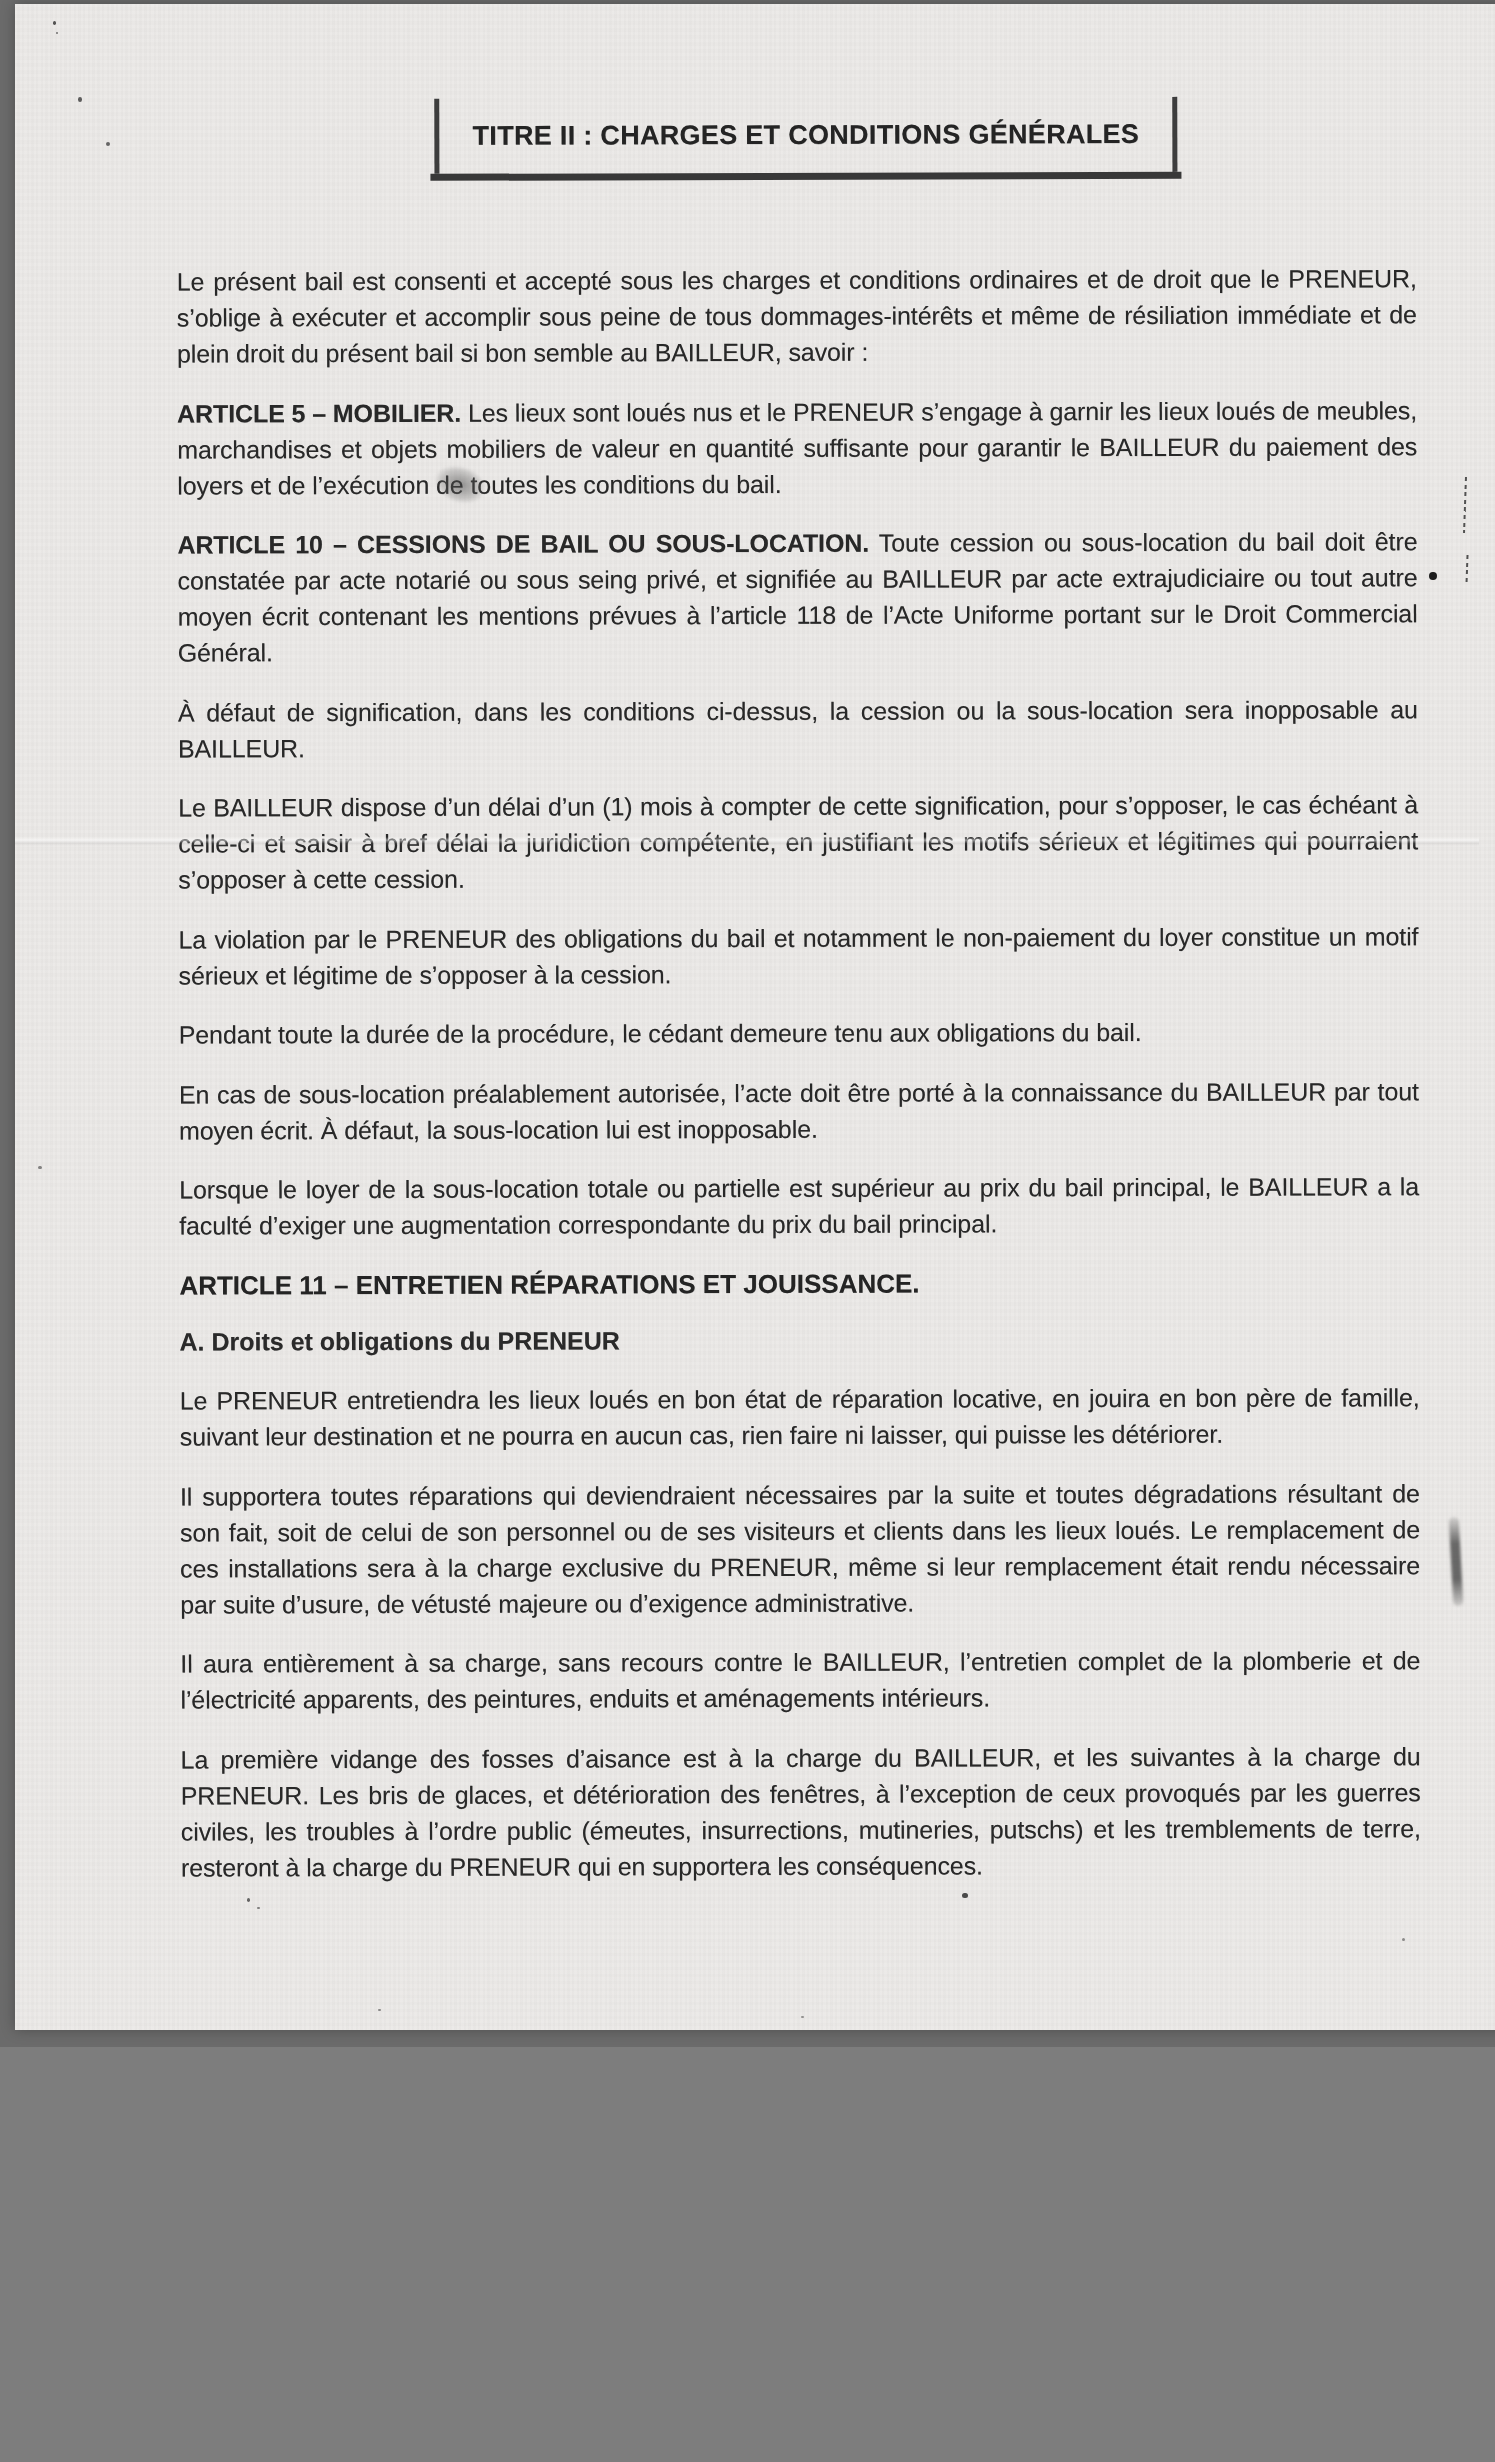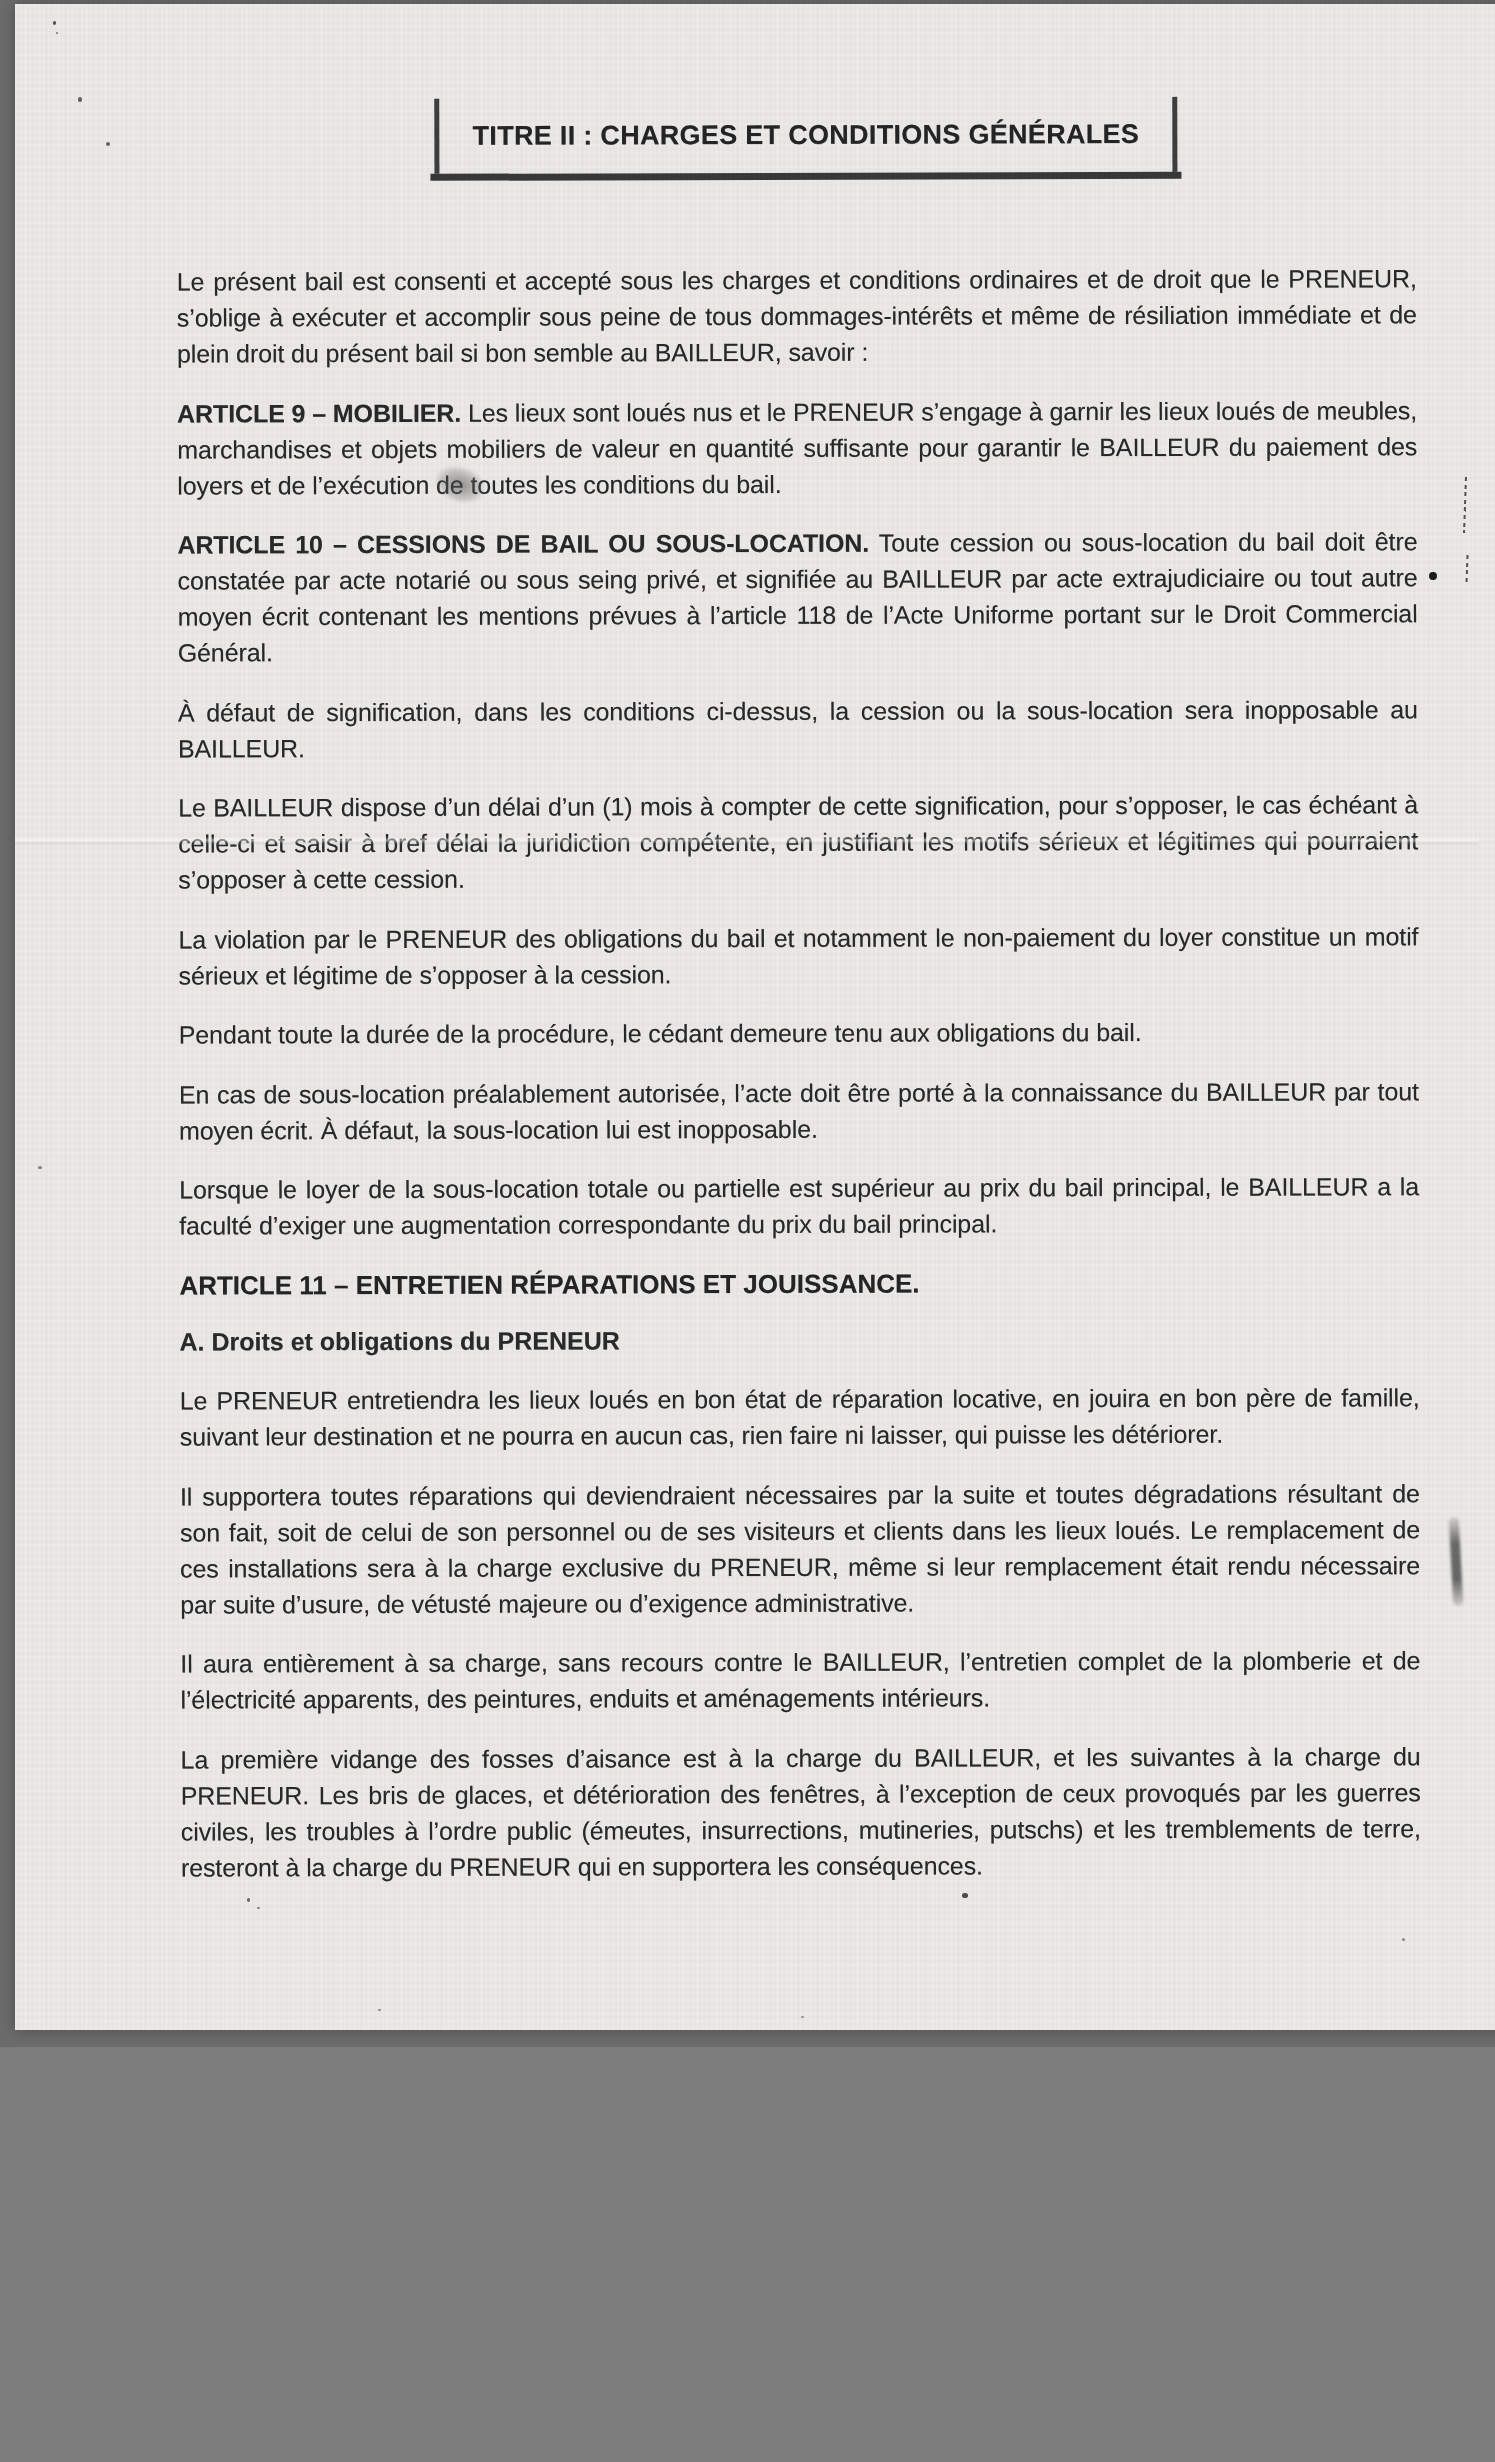--- a/index.html
+++ b/index.html
@@ -98,21 +98,21 @@
 
 <div class="paper">
 
   <div class="content">
     <div class="title-box">
       <span class="title-text">TITRE II : CHARGES ET CONDITIONS GÉNÉRALES</span>
     </div>
 
     <p class="para"><span>Le présent bail est consenti et accepté sous les charges et conditions ordinaires et de droit que le PRENEUR, s’oblige à exécuter et accomplir sous peine de tous dommages-intérêts et même de résiliation immédiate et de plein droit du présent bail si bon semble au BAILLEUR, savoir :</span></p>
 
-    <p class="para"><span class="lead">ARTICLE 9 – MOBILIER.</span><span> Les lieux sont loués nus et le PRENEUR s’engage à garnir les lieux loués de meubles, marchandises et objets mobiliers de valeur en quantité suffisante pour garantir le BAILLEUR du paiement des loyers et de l’exécution de toutes les conditions du bail.</span></p>
+    <p class="para"><span class="lead">ARTICLE 5 – MOBILIER.</span><span> Les lieux sont loués nus et le PRENEUR s’engage à garnir les lieux loués de meubles, marchandises et objets mobiliers de valeur en quantité suffisante pour garantir le BAILLEUR du paiement des loyers et de l’exécution de toutes les conditions du bail.</span></p>
 
     <p class="para"><span class="lead">ARTICLE 10 – CESSIONS DE BAIL OU SOUS-LOCATION.</span><span> Toute cession ou sous-location du bail doit être constatée par acte notarié ou sous seing privé, et signifiée au BAILLEUR par acte extrajudiciaire ou tout autre moyen écrit contenant les mentions prévues à l’article 118 de l’Acte Uniforme portant sur le Droit Commercial Général.</span></p>
 
     <p class="para"><span>À défaut de signification, dans les conditions ci-dessus, la cession ou la sous-location sera inopposable au BAILLEUR.</span></p>
 
     <p class="para"><span>Le BAILLEUR dispose d’un délai d’un (1) mois à compter de cette signification, pour s’opposer, le cas échéant à celle-ci et saisir à bref délai la juridiction compétente, en justifiant les motifs sérieux et légitimes qui pourraient s’opposer à cette cession.</span></p>
 
     <p class="para"><span>La violation par le PRENEUR des obligations du bail et notamment le non-paiement du loyer constitue un motif sérieux et légitime de s’opposer à la cession.</span></p>
 
     <p class="para"><span>Pendant toute la durée de la procédure, le cédant demeure tenu aux obligations du bail.</span></p>

